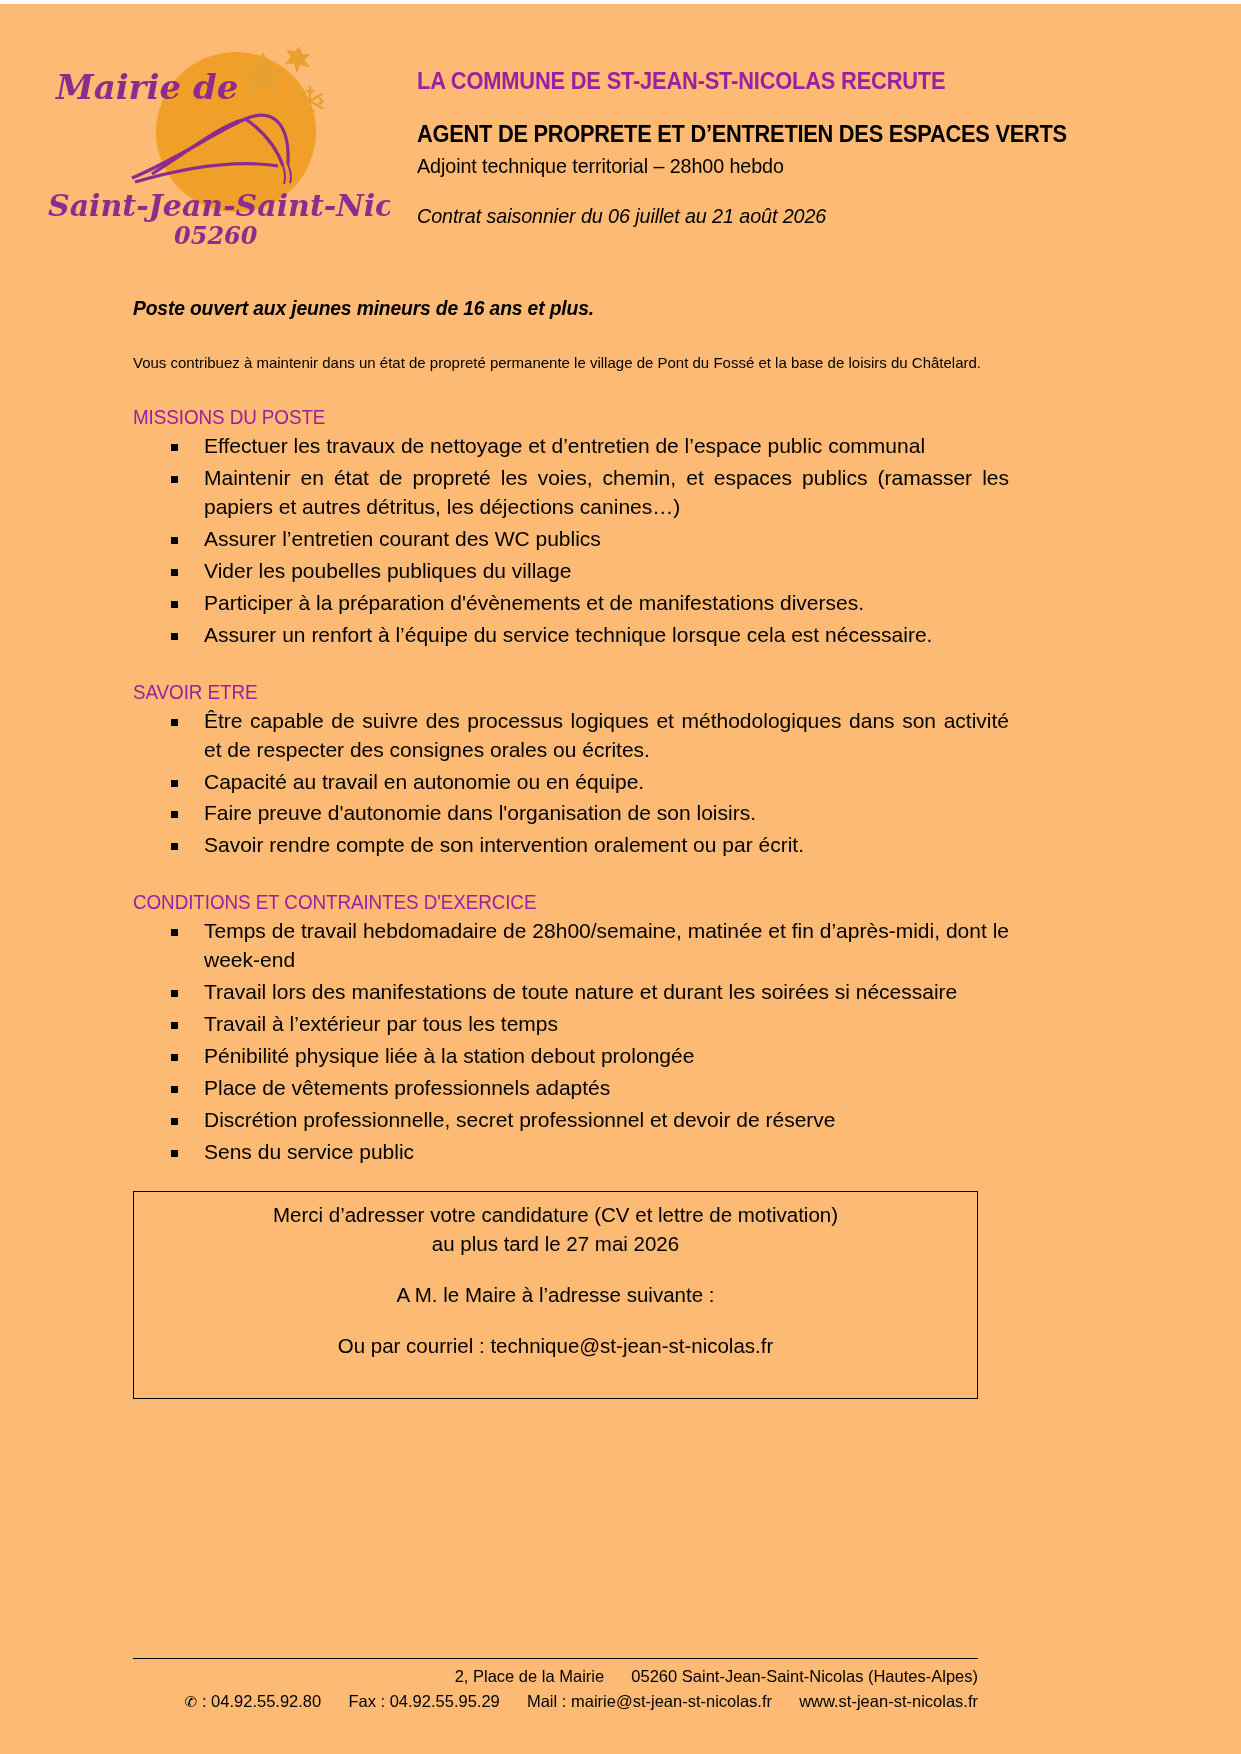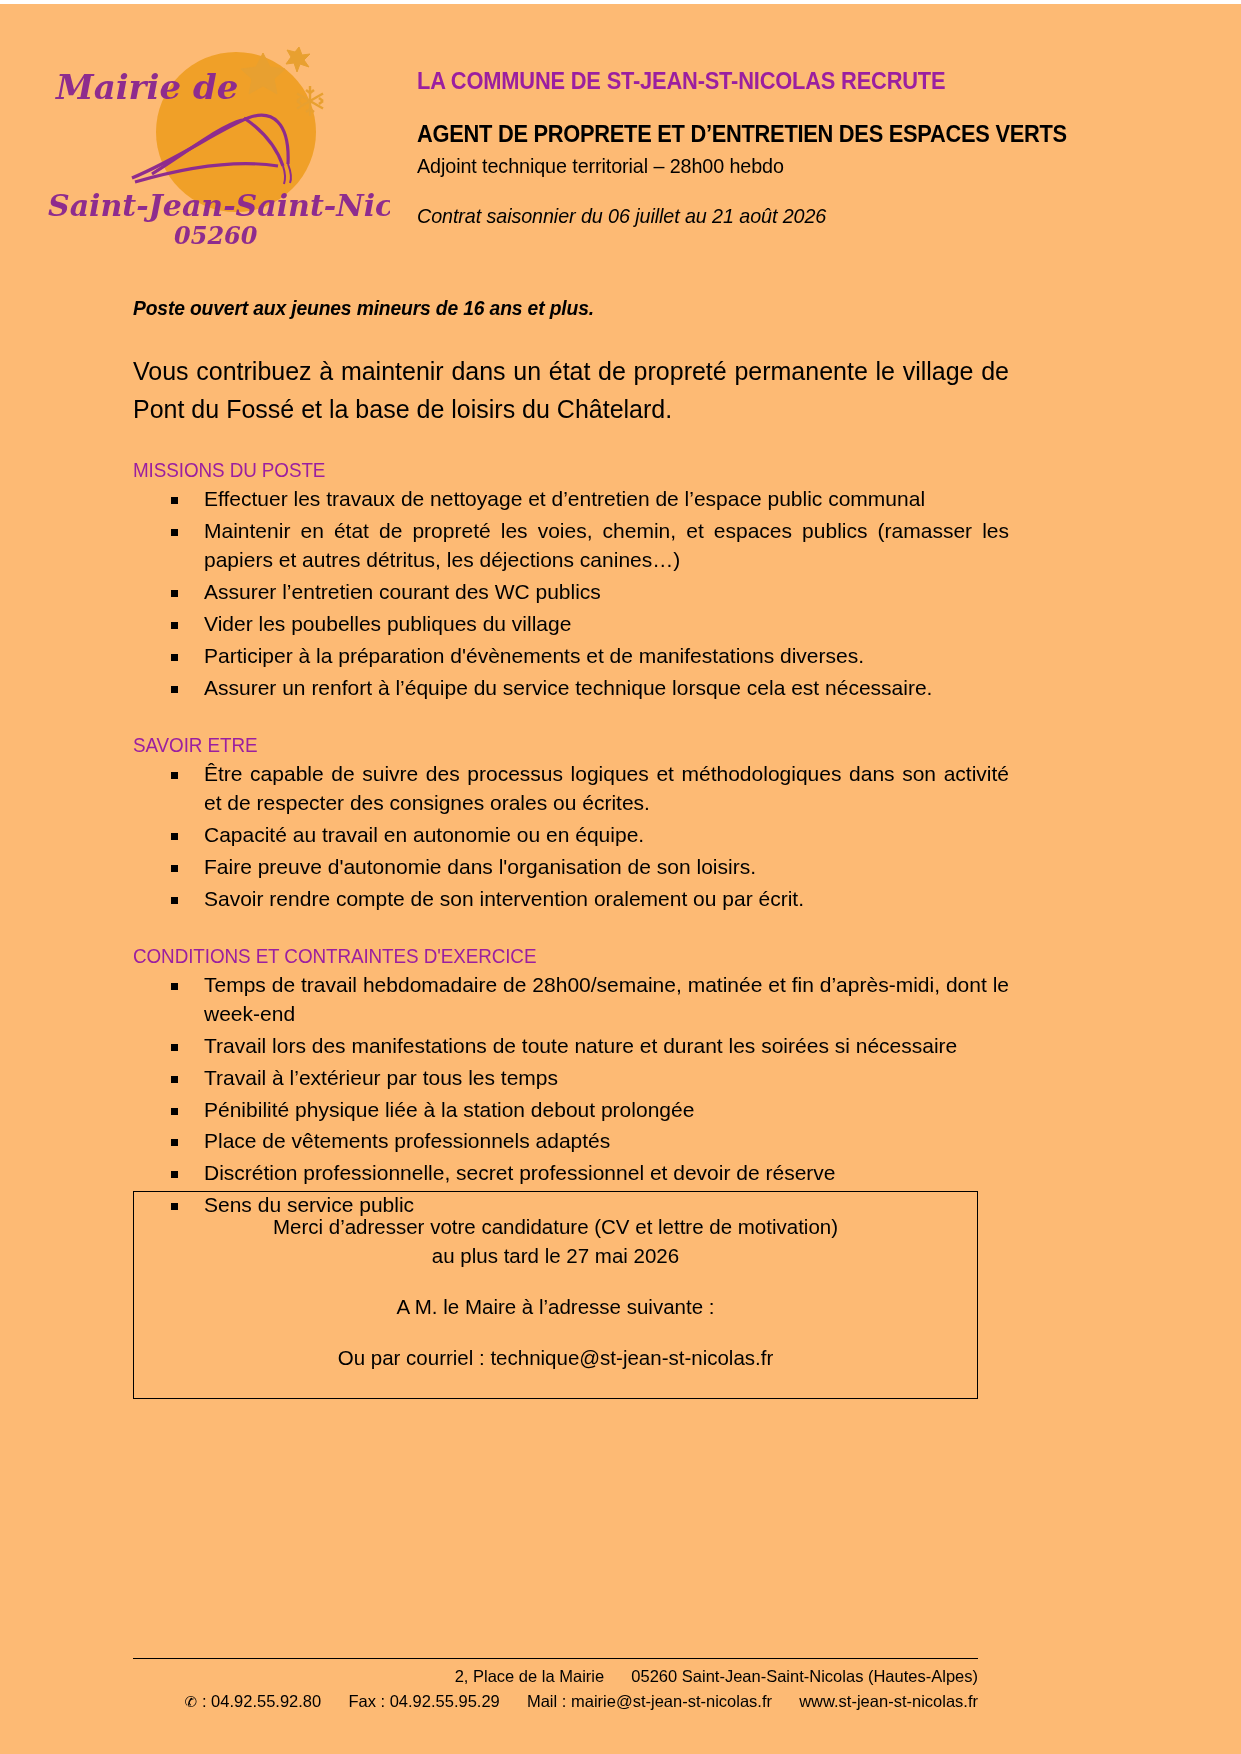--- a/index.html
+++ b/index.html
@@ -89,21 +89,21 @@
   .lead-bold {
     font-size: 20.5px;
     font-weight: bold;
     font-style: italic;
     letter-spacing: -0.15px;
     transform: scaleX(0.94);
     transform-origin: left center;
   }
   .intro {
     margin-top: 32px;
-    font-size: 25px;
+    font-size: 15px;
     line-height: 1.52;
     text-align: justify;
     letter-spacing: 0px;
   }
   .section {
     margin-top: 30px;
   }
   .section-title {
     color: #9B1FA0;
     font-size: 20.5px;
@@ -141,21 +141,21 @@
     position: absolute;
     left: 133px;
     top: 1187px;
     width: 845px;
     height: 208px;
     border: 1.6px solid #000000;
     box-sizing: border-box;
     text-align: center;
     font-size: 20.5px;
     line-height: 1.42;
-    padding-top: 20px;
+    padding-top: 8px;
   }
   .contact-box .gap { height: 22px; }
 
   
   .footer {
     position: absolute;
     left: 133px;
     top: 1660px;
     width: 845px;
     text-align: right;

